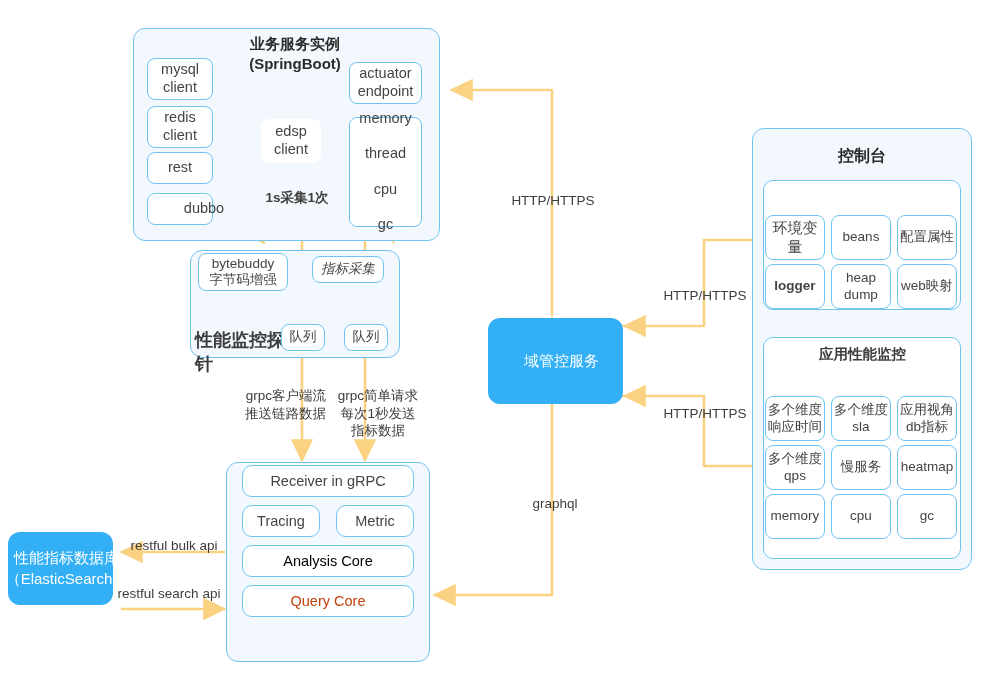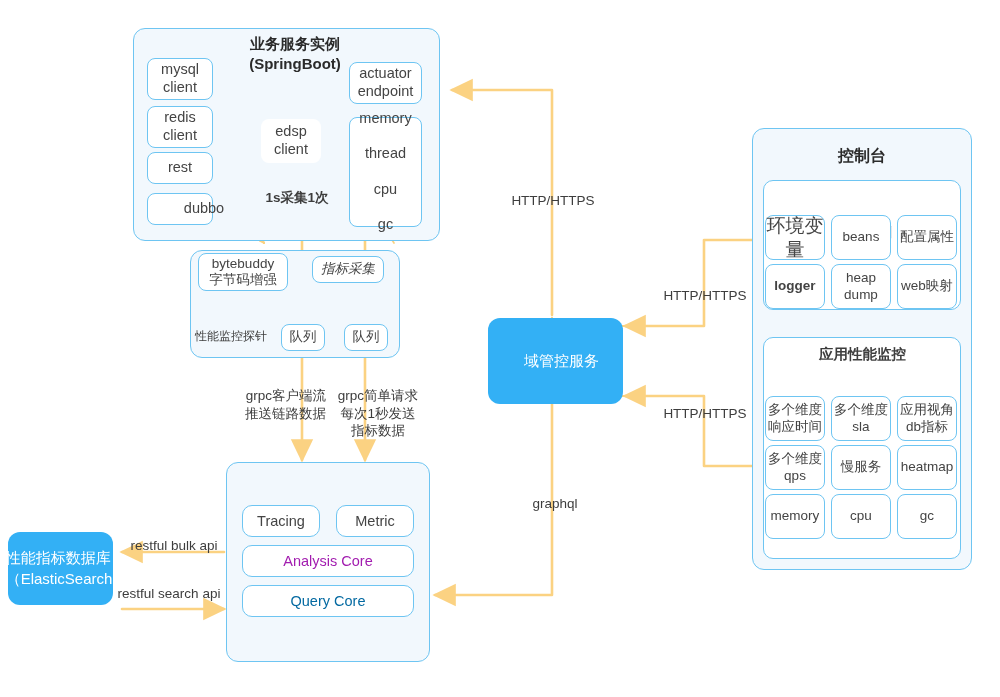--- a/index.html
+++ b/index.html
@@ -70,20 +70,21 @@
     color:#3d3d3d;
     white-space:pre-line;
   }
   .bluebox{
     position:absolute;
     background:#33b0f5;
     border-radius:12px;
     display:flex;
     align-items:center;
     justify-content:center;
+    text-align:center;
     color:#ffffff;
     font-size:15px;
     line-height:1.35;
     white-space:pre-line;
     box-sizing:border-box;
     padding-left:12px;
   }
   .edgelabel{
     position:absolute;
     font-size:13.5px;
@@ -172,44 +173,45 @@
   <div class="node" style="left:349px;top:117px;width:73px;height:110px;padding:2px 0;">memory
 
 thread
 
 cpu
 
 gc</div>
 
   <div class="panel" style="left:190px;top:250px;width:210px;height:108px;"></div>
 
-  <div class="sectiontitle" style="left:195px;top:328px;width:92px;font-weight:normal;font-size:12px;text-align:left;">性能监控探针</div>
+  <div class="sectiontitle" style="left:195px;top:328px;width:92px;font-weight:bold;font-size:18px;text-align:left;">性能监控探针</div>
 
   <div class="node" style="left:198px;top:253px;width:90px;height:38px;font-size:13.5px;">bytebuddy
 字节码增强</div>
   <div class="node" style="left:312px;top:256px;width:72px;height:27px;font-size:13.5px;font-style:italic;">指标采集</div>
 
   <div class="node" style="left:281px;top:324px;width:44px;height:27px;font-size:13.5px;">队列</div>
   <div class="node" style="left:344px;top:324px;width:44px;height:27px;font-size:13.5px;">队列</div>
 
   <div class="edgelabel right" style="left:228px;top:387px;width:98px;">grpc客户端流
 推送链路数据</div>
   <div class="edgelabel" style="left:330px;top:387px;width:96px;">grpc简单请求
 每次1秒发送
 指标数据</div>
 
   <div class="panel" style="left:226px;top:462px;width:204px;height:200px;"></div>
 
+  <div class="subpanel" style="left:242px;top:465px;width:172px;height:32px;display:flex;align-items:center;justify-content:center;font-size:14.5px;color:#444;">Receiver in gRPC</div>
 
   <div class="subpanel" style="left:242px;top:505px;width:78px;height:32px;display:flex;align-items:center;justify-content:center;font-size:14.5px;color:#444;">Tracing</div>
   <div class="subpanel" style="left:336px;top:505px;width:78px;height:32px;display:flex;align-items:center;justify-content:center;font-size:14.5px;color:#444;">Metric</div>
 
-  <div class="subpanel" style="left:242px;top:545px;width:172px;height:32px;display:flex;align-items:center;justify-content:center;font-size:14.5px;color:#a21caf;">Analysis Core</div>
-
-  <div class="subpanel" style="left:242px;top:585px;width:172px;height:32px;display:flex;align-items:center;justify-content:center;font-size:14.5px;color:#0369a1;">Query Core</div>
+  <div class="subpanel" style="left:242px;top:545px;width:172px;height:32px;display:flex;align-items:center;justify-content:center;font-size:14.5px;color:#000000;">Analysis Core</div>
+
+  <div class="subpanel" style="left:242px;top:585px;width:172px;height:32px;display:flex;align-items:center;justify-content:center;font-size:14.5px;color:#c2410c;">Query Core</div>
 
 
   <div class="bluebox" style="left:8px;top:532px;width:105px;height:73px;">性能指标数据库
 （ElasticSearch）</div>
 
   <div class="edgelabel" style="left:124px;top:537px;width:100px;text-align:center;">restful bulk api</div>
   <div class="edgelabel" style="left:113px;top:585px;width:112px;text-align:center;">restful search api</div>
 
   <div class="bluebox" style="left:488px;top:318px;width:135px;height:86px;">域管控服务</div>
 
@@ -218,21 +220,21 @@
   <div class="edgelabel" style="left:652px;top:405px;width:106px;">HTTP/HTTPS</div>
   <div class="edgelabel" style="left:512px;top:495px;width:86px;">graphql</div>
 
   <div class="panel" style="left:752px;top:128px;width:220px;height:442px;"></div>
 
   <div class="title" style="left:802px;top:145px;width:120px;font-size:16px;">控制台</div>
 
   <div class="subpanel" style="left:763px;top:180px;width:198px;height:130px;"></div>
   <div class="sectiontitle" style="left:813px;top:201px;width:100px;font-weight:bold;margin-top:23px;">实例探测</div>
 
-  <div class="node" style="left:765px;top:215px;width:60px;height:45px;font-size:19px;">环境变量</div>
+  <div class="node" style="left:765px;top:215px;width:60px;height:45px;font-size:15px;">环境变量</div>
   <div class="node" style="left:831px;top:215px;width:60px;height:45px;font-size:13.5px;">beans</div>
   <div class="node" style="left:897px;top:215px;width:60px;height:45px;font-size:13.5px;">配置属性</div>
 
   <div class="node" style="left:765px;top:264px;width:60px;height:45px;font-size:13.5px;font-weight:bold;">logger</div>
   <div class="node" style="left:831px;top:264px;width:60px;height:45px;font-size:13.5px;">heap
 dump</div>
   <div class="node" style="left:897px;top:264px;width:60px;height:45px;font-size:13.5px;">web映射</div>
 
   <div class="subpanel" style="left:763px;top:337px;width:198px;height:222px;"></div>
   <div class="sectiontitle" style="left:801px;top:345px;width:123px;font-weight:bold;">应用性能监控</div>

